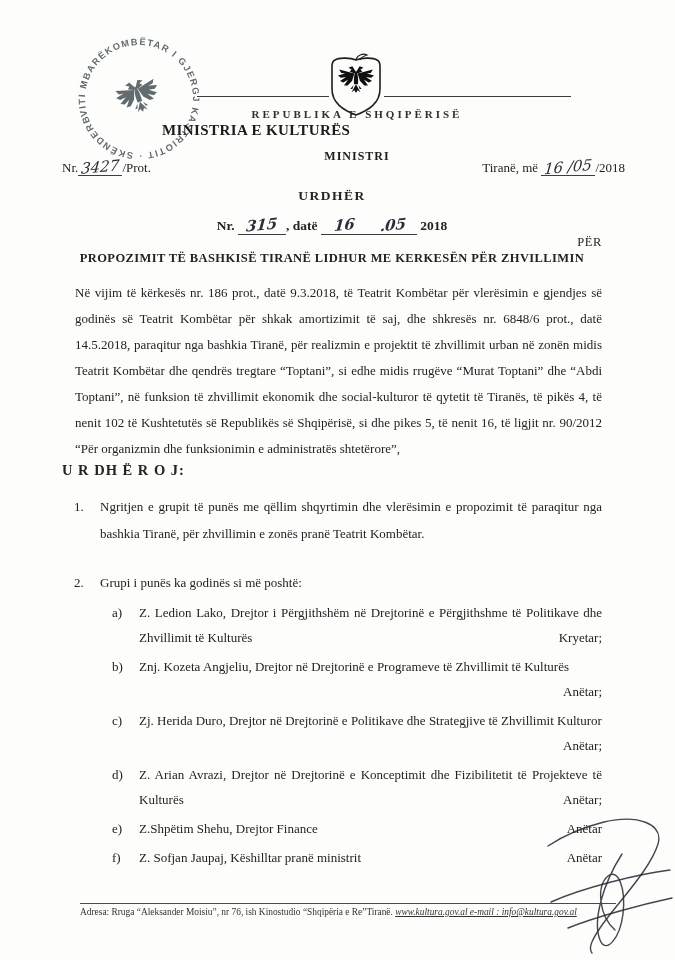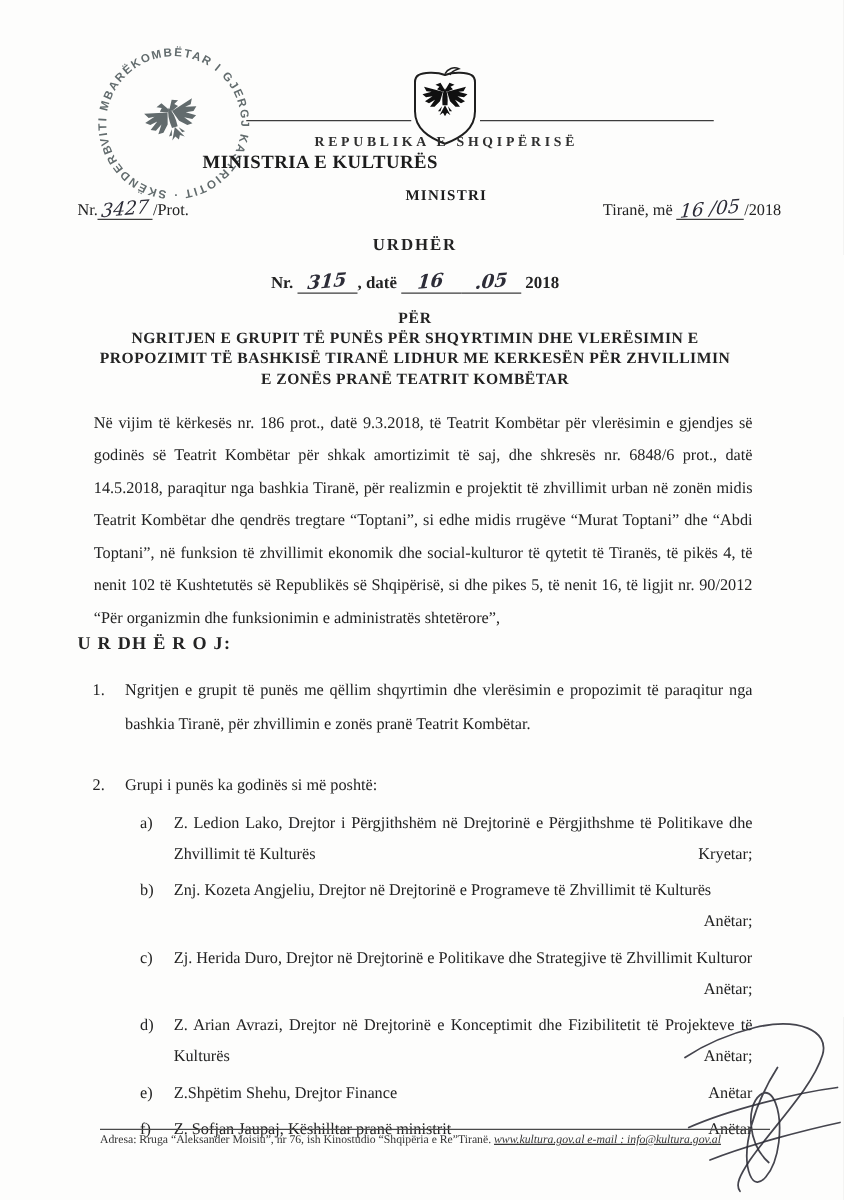--- a/index.html
+++ b/index.html
@@ -28,21 +28,21 @@
   .hand{display:inline-block; font-family:"DejaVu Serif", serif; font-style:italic;
         color:#2d2d38; transform:rotate(-5deg) skewX(-10deg); font-size:15px; line-height:1;}
   .blank{display:inline-block; border-bottom:1.2px solid #3d3d3d; padding:0 3px;
          min-width:34px; text-align:center; line-height:1.1;}
   
   .content{position:absolute; left:62px; top:188px; width:540px;}
   .order-heading{text-align:center; font-weight:bold; font-size:13.5px;
                  letter-spacing:1.5px; margin-top:0;}
   .order-nr-line{text-align:center; font-size:13.5px; font-weight:bold; margin-top:14px;}
   .order-nr-line .blank{min-width:42px;}
-  .per{ text-align:center; font-weight:bold; font-size:12.5px; letter-spacing:.6px; margin-top:12px;}
+  .per{ text-align:right; font-weight:normal; font-size:12.5px; letter-spacing:.6px; }
   .subject{text-align:center; font-weight:bold; font-size:12.5px; letter-spacing:.4px;
            line-height:16.5px;}
   .intro{margin:14px 0 0 13px; width:527px; text-align:justify;
          font-size:13px; line-height:26px;}
   .seg-it{}
   .urdheroj{font-weight:bold; font-size:14.5px; letter-spacing:1px;
             margin-top:0;}
   .oitem{display:flex; margin-top:14px; font-size:13px; line-height:27px;}
   .onum{width:26px; flex:none; padding-left:12px;}
   .otext{flex:1; text-align:justify;}
@@ -124,23 +124,21 @@
 
     <div class="order-nr-line">
       <span>Nr.</span>
       <span class="blank"><span class="hand">315</span></span><span>, datë</span>
       <span class="blank"><span class="hand">16</span></span><span class="blank"><span class="hand">.05</span></span>
       <span>2018</span>
     </div>
 
     <div class="per">PËR</div>
     <div class="subject">
-      <div>NGRITJEN E GRUPIT TË PUNËS PËR SHQYRTIMIN DHE VLERËSIMIN E</div>
       <div>PROPOZIMIT TË BASHKISË TIRANË LIDHUR ME KERKESËN PËR ZHVILLIMIN</div>
-      <div>E ZONËS PRANË TEATRIT KOMBËTAR</div>
     </div>
 
     <p class="intro"><span>Në vijim të kërkesës nr. 186 prot., datë 9.3.2018, të Teatrit Kombëtar për vlerësimin e gjendjes së godinës së Teatrit Kombëtar për shkak amortizimit të saj, dhe shkresës nr. 6848/6 prot., datë 14.5.2018, paraqitur nga bashkia Tiranë, për realizmin e projektit të zhvillimit urban në zonën midis Teatrit Kombëtar dhe qendrës tregtare “</span><span class="seg-it">Toptani</span><span>”, si edhe midis rrugëve “</span><span class="seg-it">Murat Toptani</span><span>” dhe “</span><span class="seg-it">Abdi Toptani</span><span>”, në funksion të zhvillimit ekonomik dhe social-kulturor të qytetit të Tiranës, të pikës 4, të nenit 102 të Kushtetutës së Republikës së Shqipërisë, si dhe pikes 5,  të nenit 16, të ligjit nr. 90/2012 “</span><span class="seg-it">Për organizmin dhe funksionimin e administratës shtetërore</span><span>”,</span></p>
 
     <div class="urdheroj">U R DH Ë R O J:</div>
 
     <div class="oitem">
       <span class="onum">1.</span>
       <div class="otext">Ngritjen e grupit të punës me qëllim shqyrtimin dhe vlerësimin e propozimit të paraqitur nga bashkia Tiranë, për zhvillimin e zonës pranë Teatrit Kombëtar.</div>
     </div>

